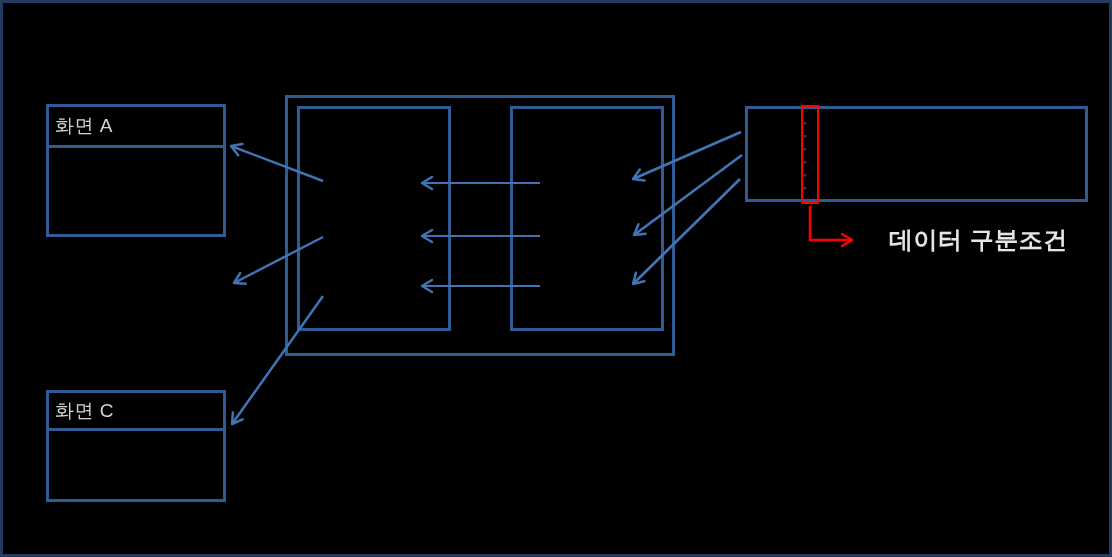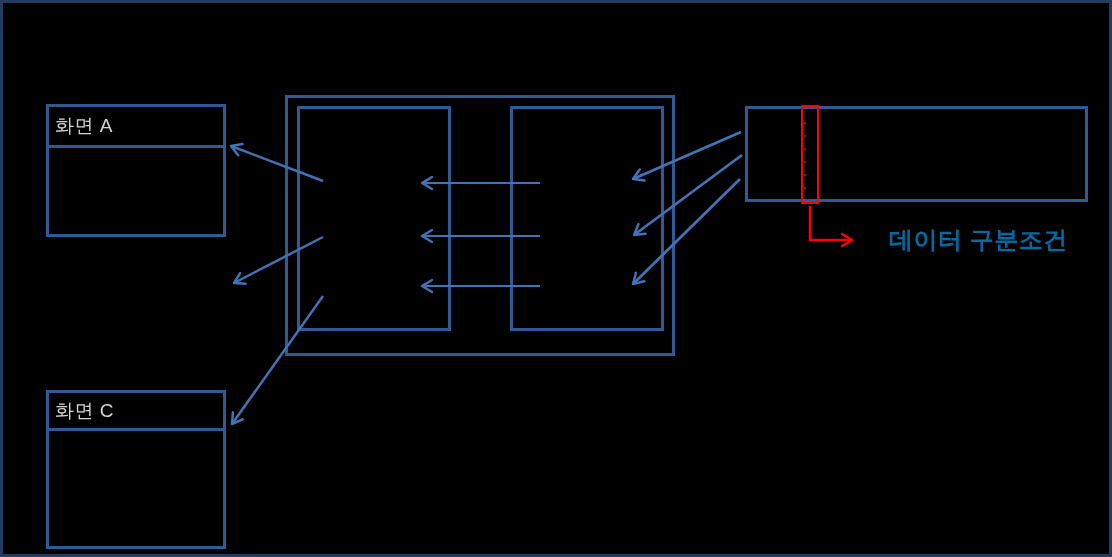--- a/index.html
+++ b/index.html
@@ -23,21 +23,21 @@
   .bluebox {
     border: 3px solid #30599227;
     border-color: #305A94;
     background: transparent;
   }
 
   
   .screen { left: 43px; width: 180px; }
   #screen-a { top: 101px; height: 133px; }
   #screen-b { top: 245px; height: 131px; }
-  #screen-c { top: 387px; height: 159px; }
+  #screen-c { top: 387px; height: 112px; }
   .screen-header {
     display: flex;
     align-items: center;
     border-bottom: 3px solid #305A94;
     padding-left: 6px;
     color: #D4D4D4;
     font-size: 19px;
     letter-spacing: 0.5px;
     white-space: nowrap;
   }
@@ -56,21 +56,21 @@
   
   #highlight-column {
     left: 798px; top: 102px; width: 18px; height: 99px;
     border: 2px solid #FF0000;
     background: transparent;
   }
 
   
   #annotation-label {
     left: 886px; top: 221px;
-    color: #0369a1;
+    color: #e5e5e5;
     font-size: 24px;
     font-weight: bold;
     letter-spacing: 0.5px;
     white-space: nowrap;
   }
 
   #arrow-layer {
     position: absolute;
     left: 0; top: 0;
     width: 1112px; height: 557px;

